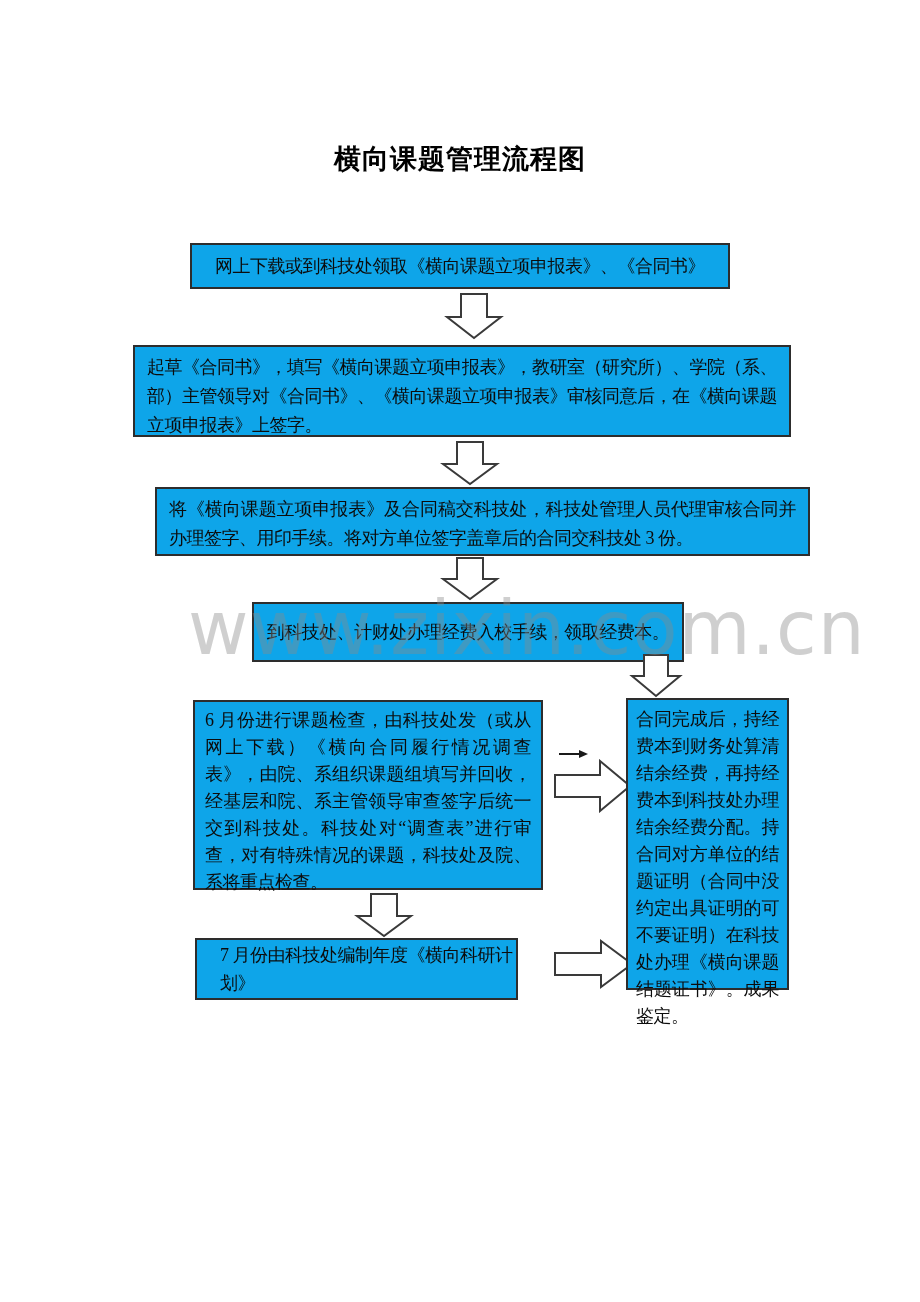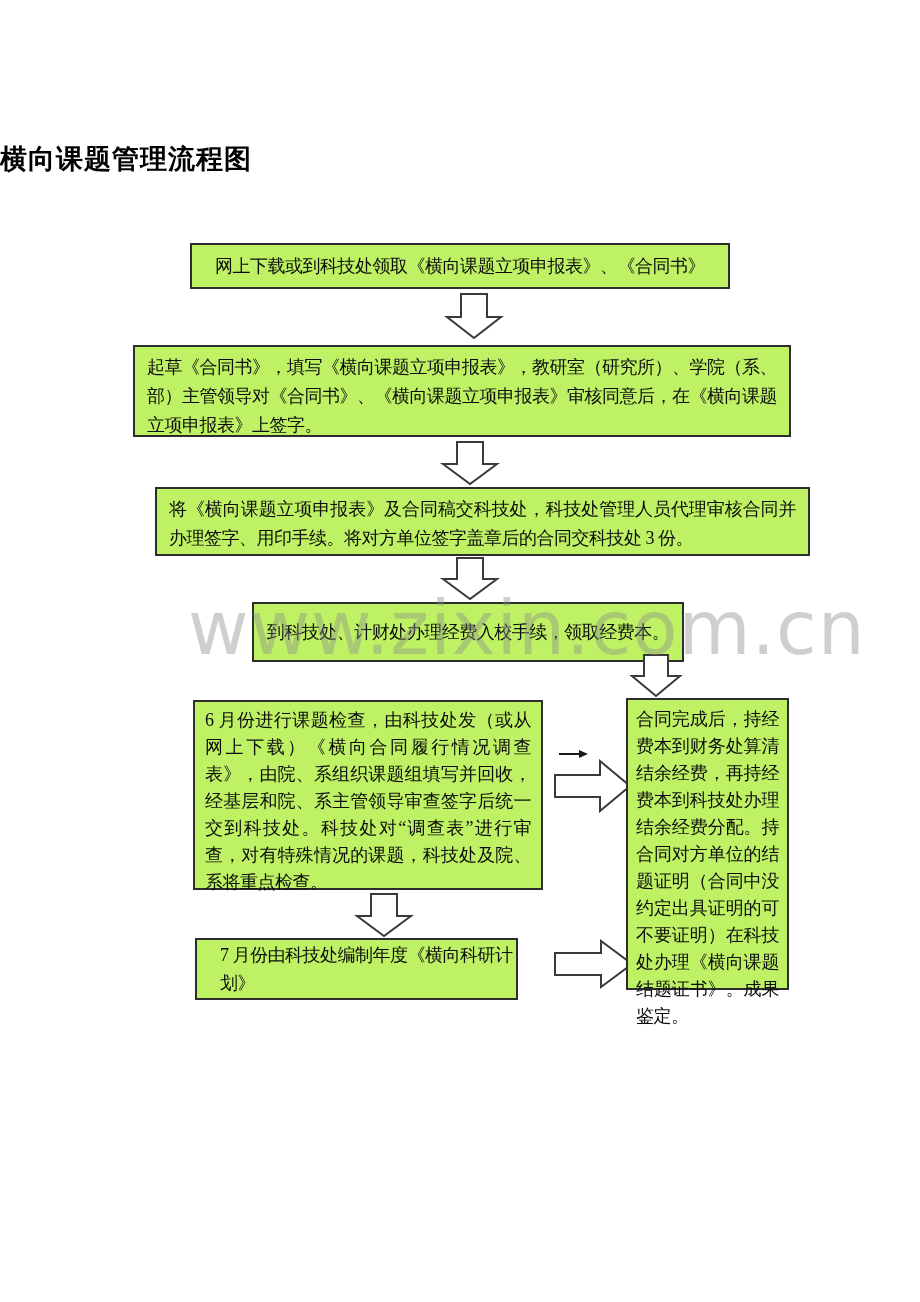--- a/index.html
+++ b/index.html
@@ -6,32 +6,32 @@
   #page{
     position:relative;
     width:920px;height:1302px;
     background:#ffffff;
     font-family:"Liberation Serif","DejaVu Serif",serif;
     color:#111;
     overflow:hidden;
   }
   .doc-title{
     position:absolute;left:0;top:141px;width:920px;
-    text-align:left;
+    text-align:center;
     font-family:"DejaVu Sans","Liberation Sans",sans-serif;
     font-weight:bold;
     font-size:27px;
     letter-spacing:1px;
     color:#000;
   }
   .flow-box{
     position:absolute;
     box-sizing:border-box;
     border:2px solid #2d2d2d;
-    background:#bef264;
+    background:#0ea5e9;
     font-size:18px;
     letter-spacing:-0.5px;
     color:#0c0c0c;
     line-height:28px;
   }
   .center-text{
     display:flex;align-items:center;justify-content:center;
     text-align:center;
   }
   .left-text{

